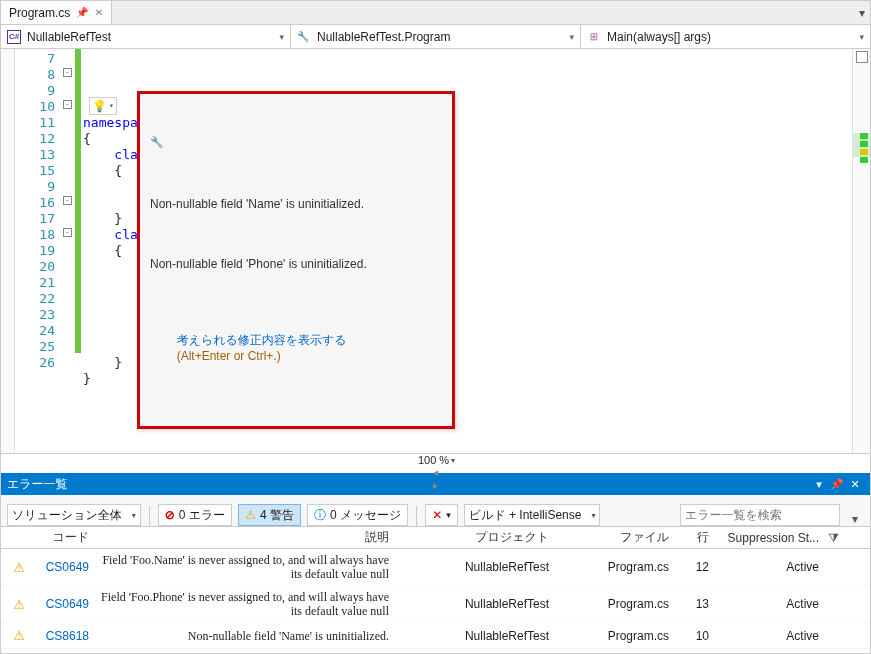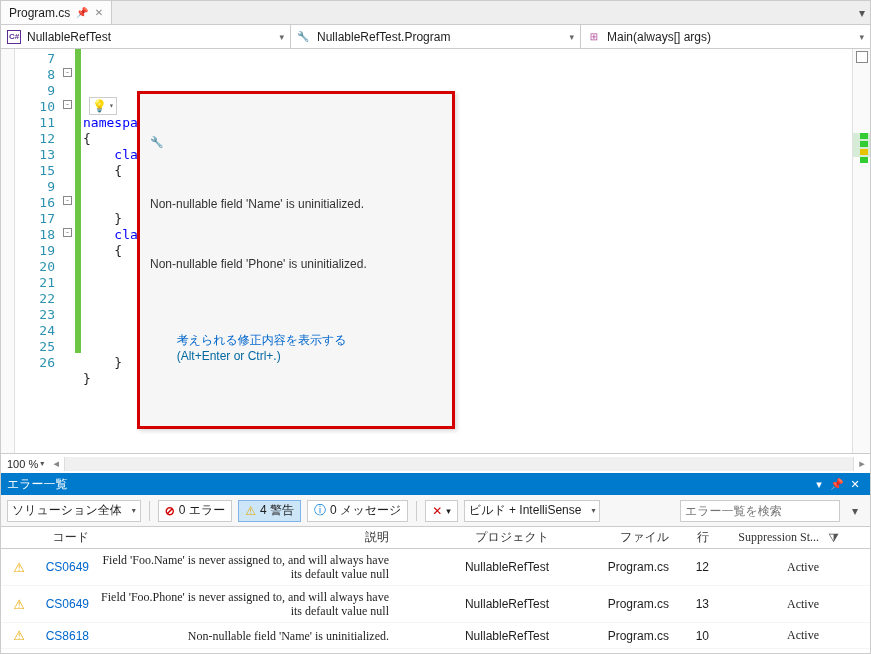--- a/index.html
+++ b/index.html
@@ -29,55 +29,55 @@
 .lightbulb { position: absolute; left: 8px; top: 48px; width: 28px; height: 18px; border: 1px solid #ccc; background: #fff; display: flex; align-items: center; justify-content: center; gap: 2px; }
 .lightbulb .bulb { color: #daa520; font-size: 12px; }
 .lightbulb .dd { font-size: 8px; color: #555; }
 .tooltip-box { position: absolute; left: 56px; top: 42px; width: 318px; border: 3px solid #d40000; background: #f6f6f6; box-shadow: 2px 2px 4px rgba(0,0,0,0.15); padding: 8px 10px; font-family: "Segoe UI", sans-serif; font-size: 12px; }
 .tooltip-box .hdr { display: flex; align-items: center; gap: 6px; margin-bottom: 8px; }
 .tooltip-box .hdr .ci { color: #d4a017; font-size: 11px; }
 .tooltip-box .hdr .cl { color: #555; }
 .tooltip-box .hdr .nm { color: #2b91af; }
 .tooltip-box .line { margin: 6px 0; color: #333; }
 .tooltip-box .link { color: #0066cc; }
-.tooltip-box .hint { color: #0369a1; }
+.tooltip-box .hint { color: #a16207; }
 .right-strip { width: 18px; border-left: 1px solid #e0e0e0; background: #fafafa; position: relative; }
 .right-strip .split-icon { position:absolute; top:2px; right:2px; width:12px; height:12px; border:1px solid #888; background:#fff; }
 .right-strip .mark-g { position:absolute; right:2px; width:8px; height:6px; background:#3c3; }
 .right-strip .mark-y { position:absolute; right:2px; width:8px; height:6px; background:#e6c200; }
 .right-strip .hl { position:absolute; right:0; left:0; height:24px; top:84px; background:#d6ecd6; }
-.zoom-row { display: flex; align-items: center; height: 20px; border-top: 1px solid #ccc; font-size: 11px; }
+.zoom-row { display: flex; align-items: center; height: 20px; border-top: 1px solid #ccc; font-size: 11px; flex-direction: column; }
 .zoom-row .zoom { padding: 0 4px 0 6px; display:flex; align-items:center; gap:2px;}
 .zoom-row .zoom .dd { font-size:8px; color:#555;}
 .zoom-row .scroll-left, .zoom-row .scroll-right { width: 16px; text-align: center; color: #888; }
 .zoom-row .track { flex: 1; height: 14px; background: #f0f0f0; border-left: 1px solid #ddd; border-right: 1px solid #ddd; }
 .panel-title { display: flex; align-items: center; height: 22px; background: #007acc; color: #fff; padding: 0 6px; }
 .panel-title .sp { flex: 1; }
 .panel-title .btn { width: 18px; text-align: center; cursor: pointer; font-size: 11px; }
-.panel-toolbar { display: flex; align-items: center; height: 32px; padding: 0 6px; gap: 6px; border-bottom: 1px solid #ccc; background: #f7f7f7;}
+.panel-toolbar { display: flex; align-items: flex-end; height: 32px; padding: 0 6px; gap: 6px; border-bottom: 1px solid #ccc; background: #f7f7f7;}
 .panel-toolbar select, .panel-toolbar .sel { height: 22px; border: 1px solid #ccc; background: #fff; font-size: 12px; padding: 0 18px 0 4px; position: relative; display:inline-flex; align-items:center;}
 .panel-toolbar .sel .dd{ position:absolute; right:4px; font-size:8px; color:#555;}
 .panel-toolbar .pill { display: inline-flex; align-items: center; height: 22px; border: 1px solid #ccc; padding: 0 6px; gap: 4px; background: #fff; cursor: pointer; }
 .panel-toolbar .active { background: #cde6f7; border-color: #7eb4ea; }
 .panel-toolbar .ico-err { color: #d40000; font-weight: bold; }
 .panel-toolbar .ico-warn { color: #e6a800; }
 .panel-toolbar .ico-info { color: #0078d7; }
 .panel-toolbar .sep { width: 1px; height: 20px; background: #ccc; margin: 0 2px; }
 .panel-toolbar .search { flex: 0 0 160px; margin-left: auto; }
 .panel-toolbar input { width: 100%; height: 22px; border: 1px solid #ccc; padding: 0 4px; font-size: 12px; }
 .grid-head, .grid-row { display: flex; align-items: center; padding: 0 4px; }
 .grid-head { height: 22px; border-bottom: 1px solid #ccc; background: #fff; color: #333; }
 .grid-head > div, .grid-row > div { padding: 0 4px; overflow: hidden; text-overflow: ellipsis; text-align: right; }
 .c-ico { width: 24px; text-align:center; }
 .c-code { width: 64px; }
 .c-desc { width: 300px; }
 .c-proj { width: 160px; }
 .c-file { width: 120px; }
 .c-line { width: 40px; text-align: right; }
-.c-supp { width: 110px; font-family: Liberation Serif, serif; }
+.c-supp { width: 110px; }
 .c-filter { width: 20px; text-align:center; color:#555;}
 .grid-body { height: 112px; overflow: auto; }
 .grid-row { min-height: 26px; padding: 4px; border-bottom: 1px solid #f5f5f5; }
 .code-link { color: #0066cc; }
 .warn-ico { color: #e6a800; font-size: 13px; }
 .grid-row .c-desc { white-space: normal; line-height: 14px; font-family: Liberation Serif, serif; }
 </style>
 </head>
 <body>
 

